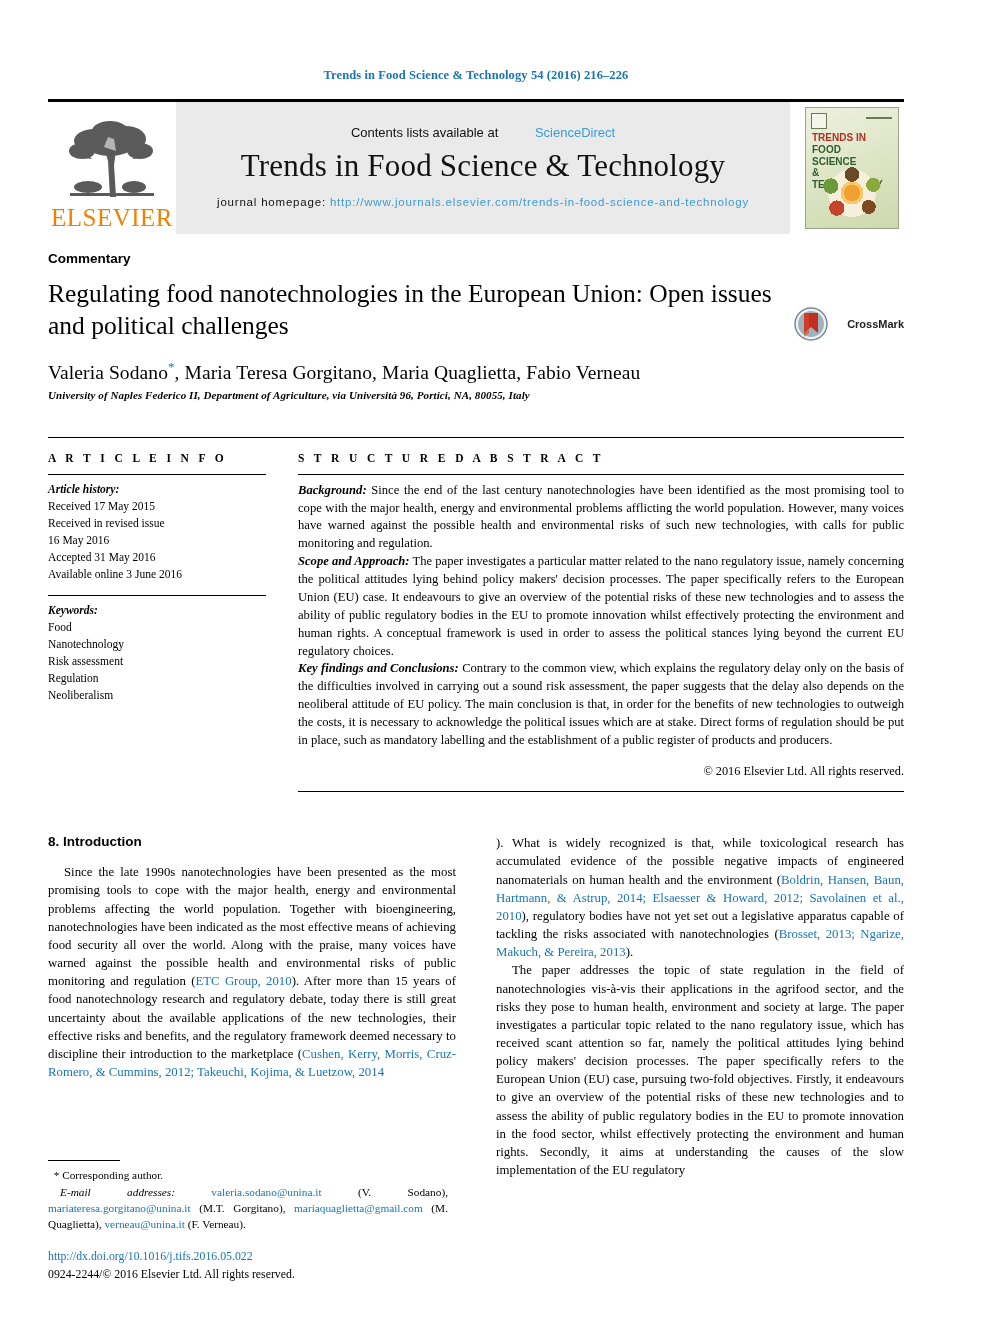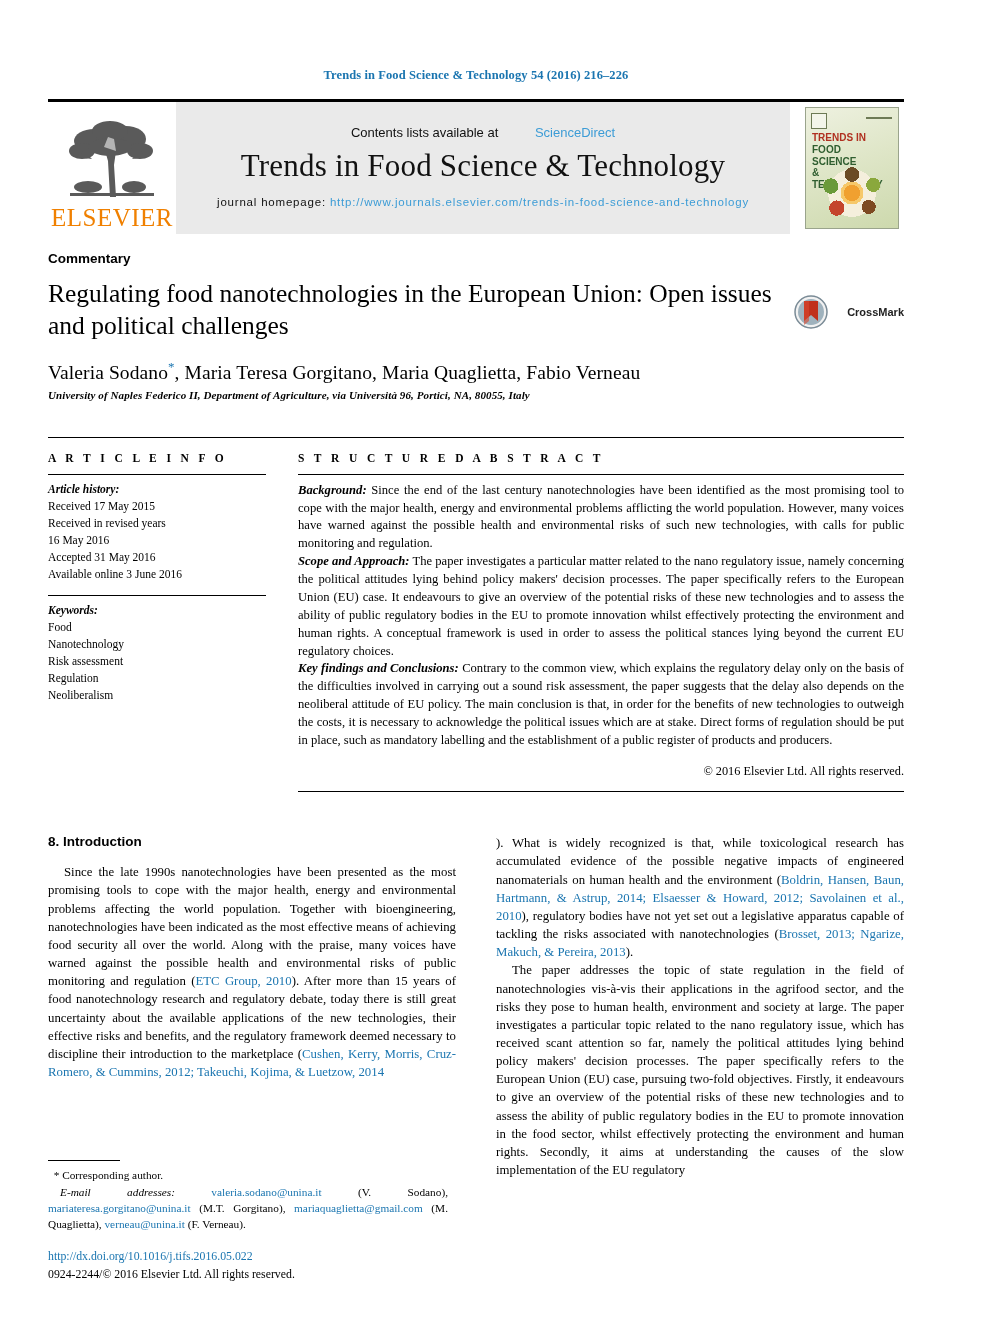--- a/index.html
+++ b/index.html
@@ -138,21 +138,21 @@
 
   
   .article-type {
     font-family: "Liberation Sans", sans-serif;
     font-size: 13.5px;
     font-weight: bold;
     margin-top: 17px;
   }
   .title-row {
     display: flex;
-    align-items: center;
+    align-items: flex-end;
     margin-top: 12px;
   }
   .article-title {
     flex: 1 1 auto;
     font-family: "Liberation Serif", serif;
     font-size: 25.5px;
     line-height: 1.24;
     font-weight: normal;
     margin: 0;
     padding-right: 20px;
@@ -367,21 +367,21 @@
   <div class="affiliation">University of Naples Federico II, Department of Agriculture, via Università 96, Portici, NA, 80055, Italy</div>
 
   <div class="infoabs">
 
     <div class="col-info">
       <div class="sec-label">A R T I C L E  I N F O</div>
       <div class="thin-rule"></div>
       <div class="info-block">
         <div class="hdr">Article history:</div>
         <div>Received 17 May 2015</div>
-        <div>Received in revised years</div>
+        <div>Received in revised issue</div>
         <div>16 May 2016</div>
         <div>Accepted 31 May 2016</div>
         <div>Available online 3 June 2016</div>
       </div>
       <div class="thin-rule"></div>
       <div class="info-block">
         <div class="hdr">Keywords:</div>
         <div>Food</div>
         <div>Nanotechnology</div>
         <div>Risk assessment</div>

